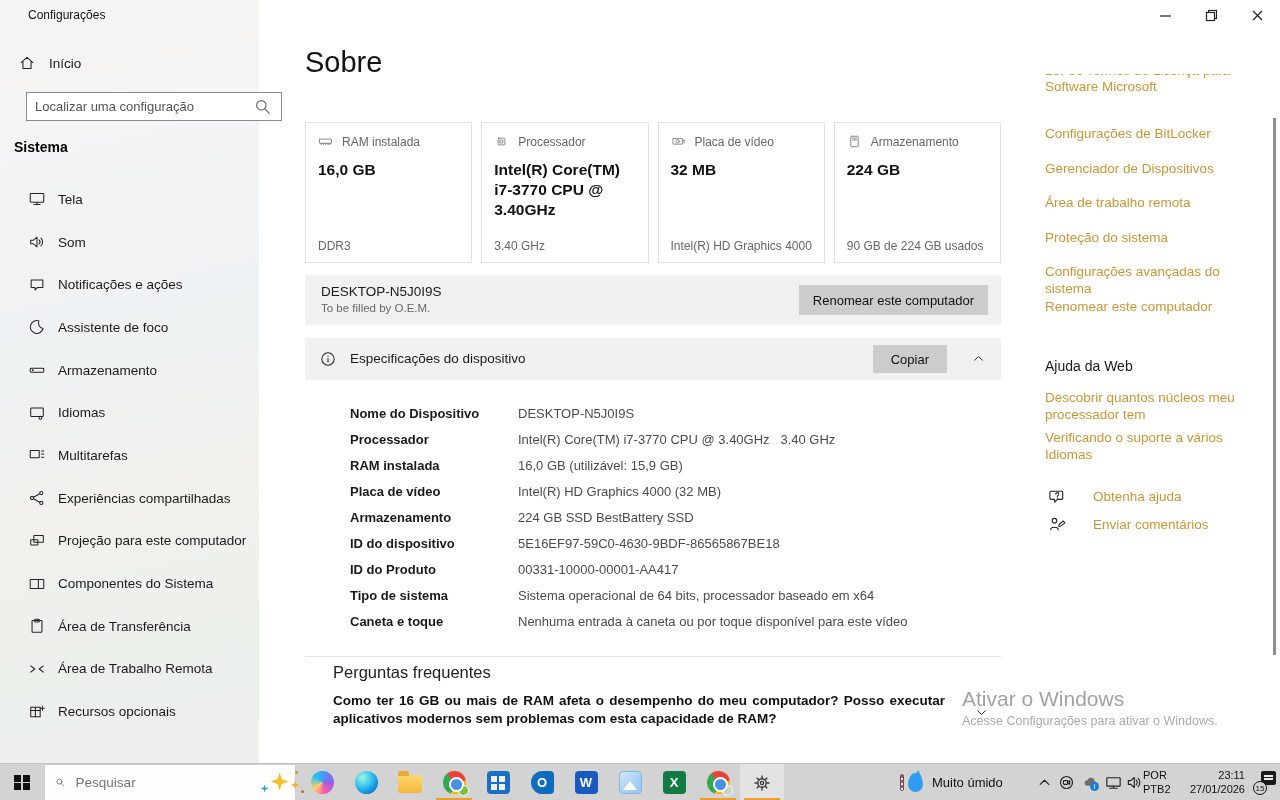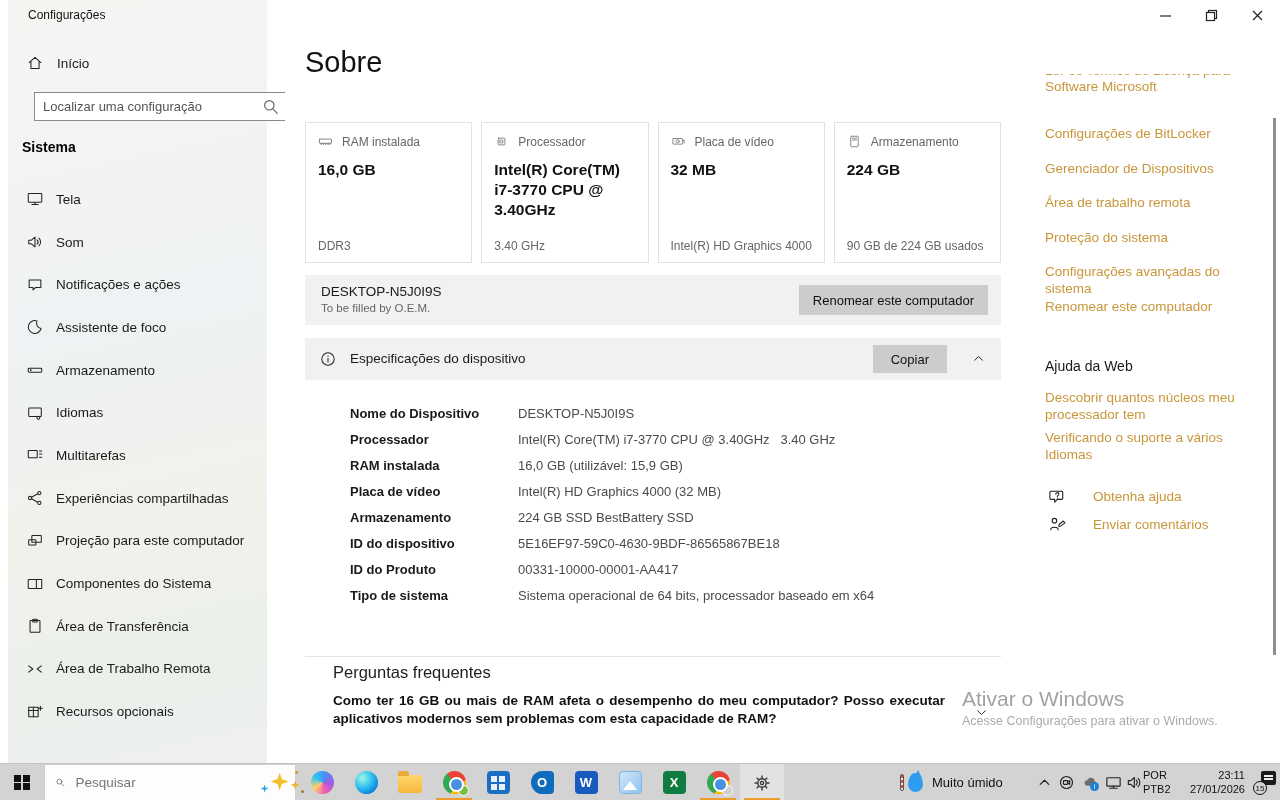--- a/index.html
+++ b/index.html
@@ -8,29 +8,29 @@
   .window { position:relative; width:1280px; height:800px; background:#fff; overflow:hidden; }
 
   
   .app-title { position:absolute; left:28px; top:8px; font-size:12px; color:#111; z-index:5; }
   .win-controls { position:absolute; right:0; top:0; height:30px; display:flex; z-index:6; }
   .win-btn { width:46px; height:30px; display:flex; align-items:center; justify-content:center; background:transparent; }
   .win-btn svg { width:13px; height:13px; stroke:#222; stroke-width:1.2; fill:none; }
 
   
   .sidebar { position:absolute; left:0; top:0; width:259px; height:763px;
-    background:linear-gradient(168deg,#f7f5f2 0%,#f3f3f5 22%,#eef2f3 45%,#f2f1ec 65%,#ebf0eb 85%,#eef0ee 100%);margin-left:8px; }
+    background:linear-gradient(168deg,#f7f5f2 0%,#f3f3f5 22%,#eef2f3 45%,#f2f1ec 65%,#ebf0eb 85%,#eef0ee 100%); }
   .side-home { position:absolute; left:18px; top:54px; display:flex; align-items:center; gap:13px; font-size:13.5px; }
   .side-search { position:absolute; left:26px; top:92px; width:256px; height:29px; background:#fff; border:1px solid #8a8a8a; display:flex; align-items:center; }
   .side-search input { flex:1; border:none; outline:none; background:transparent; font-size:13px; color:#333; padding:0 8px; font-family:inherit; }
   .side-search input::placeholder { color:#555; }
   .side-search .mag { width:20px; height:20px; margin-right:8px; }
   .side-section { position:absolute; left:14px; top:139px; font-size:14px; font-weight:700; color:#000; }
   .nav-list { position:absolute; left:0; top:178px; width:285px; }
-  .nav-item { height:42.7px; display:flex; align-items:center; padding-left:18px; cursor:default; }
+  .nav-item { height:42.7px; display:flex; align-items:center; padding-left:28px; cursor:default; }
   .nav-item .nic { width:18px; height:18px; margin-right:12px; flex:0 0 18px; }
   .nav-item span.lbl { font-size:13.5px; color:#1a1a1a; white-space:nowrap; }
   .icon-svg { width:100%; height:100%; stroke:#222; stroke-width:1.15; fill:none; stroke-linecap:round; stroke-linejoin:round; }
 
   
   .content { position:absolute; left:285px; top:0; width:995px; height:763px; background:#fff; overflow:hidden; }
   .page-title { position:absolute; left:20px; top:46px; font-size:29px; font-weight:300; color:#111; }
 
   .cards { position:absolute; left:20px; top:122px; width:696px; height:141px; display:flex; gap:9px; }
   .card { flex:1; background:#fff; border:1px solid #e2e2e2; position:relative; padding:11px 12px; }
@@ -468,20 +468,24 @@
           <span class="spec-value">5E16EF97-59C0-4630-9BDF-86565867BE18</span>
         </div>
       <div class="spec-row">
           <span class="spec-label">ID do Produto</span>
           <span class="spec-value">00331-10000-00001-AA417</span>
         </div>
       <div class="spec-row">
           <span class="spec-label">Tipo de sistema</span>
           <span class="spec-value">Sistema operacional de 64 bits, processador baseado em x64</span>
         </div>
+      <div class="spec-row">
+          <span class="spec-label">Caneta e toque</span>
+          <span class="spec-value">Nenhuma entrada à caneta ou por toque disponível para este vídeo</span>
+        </div>
     </div>
 
     <div class="faq-divider"></div>
     <div class="faq-title">Perguntas frequentes</div>
     <div class="faq-q">Como ter 16 GB ou mais de RAM afeta o desempenho do meu computador? Posso executar aplicativos modernos sem problemas com esta capacidade de RAM?</div>
     <span class="faq-chev"><svg class="icon-svg" viewBox="0 0 20 20">
           <use href="#i-chev-down"></use>
         </svg></span>
   </div>
 

